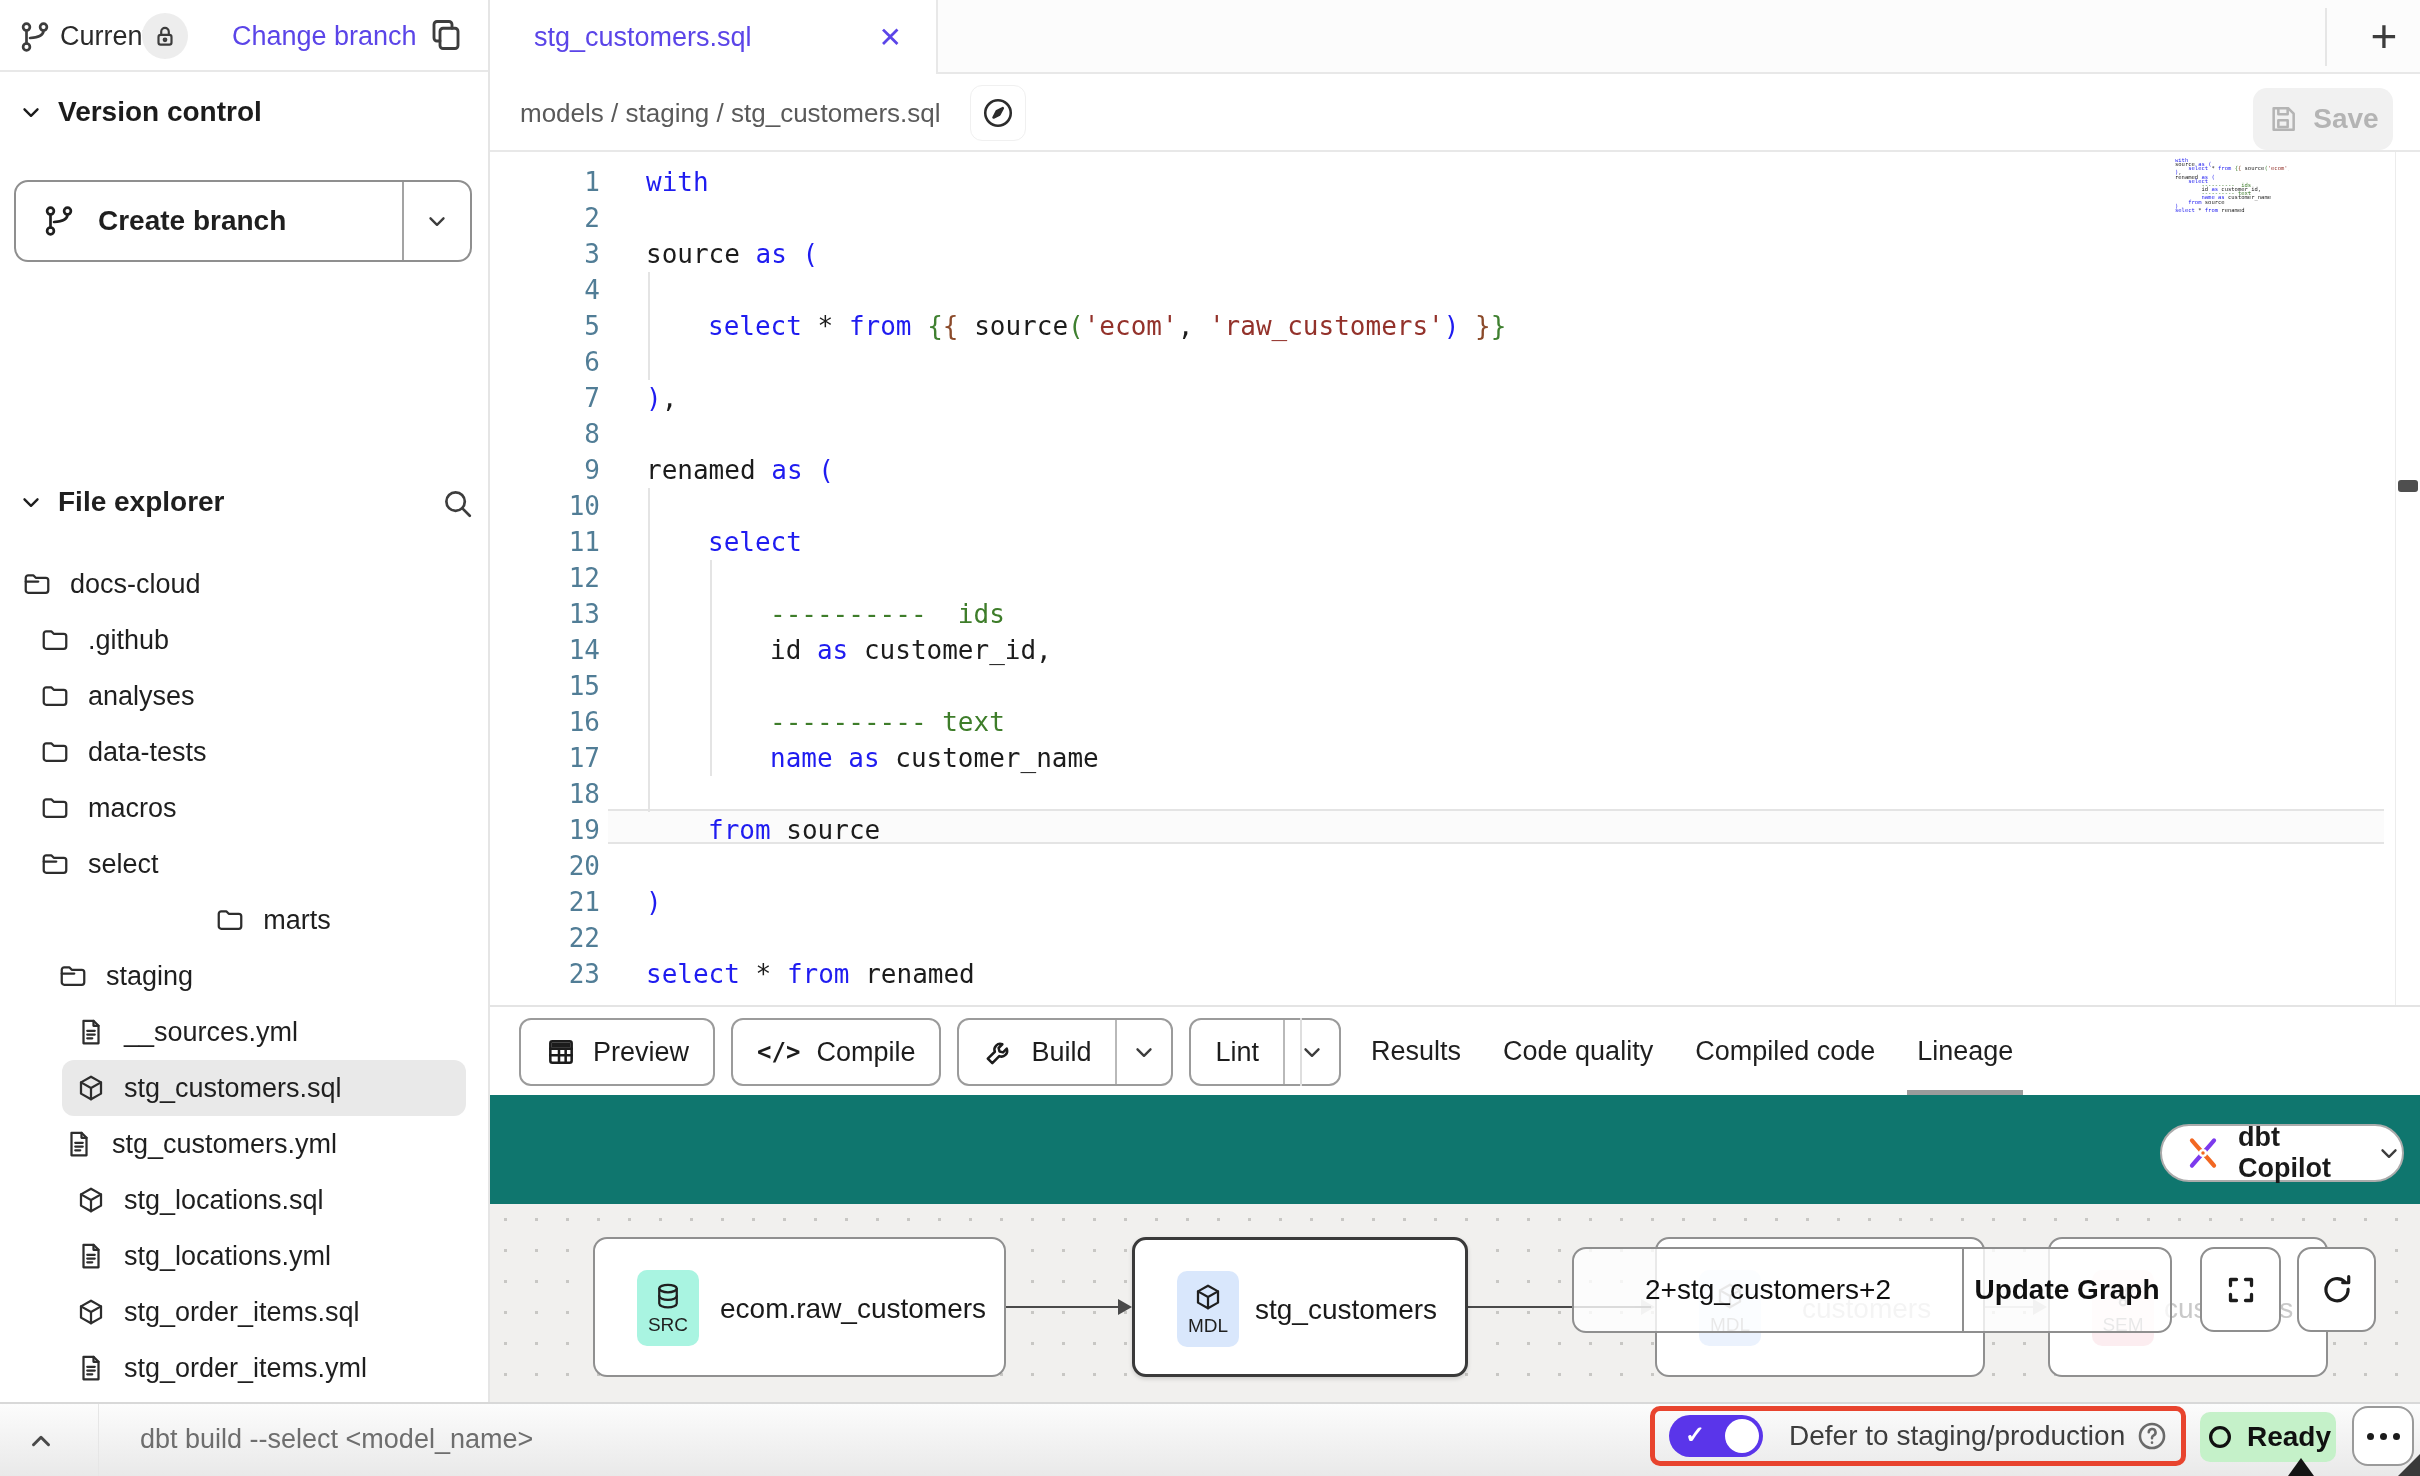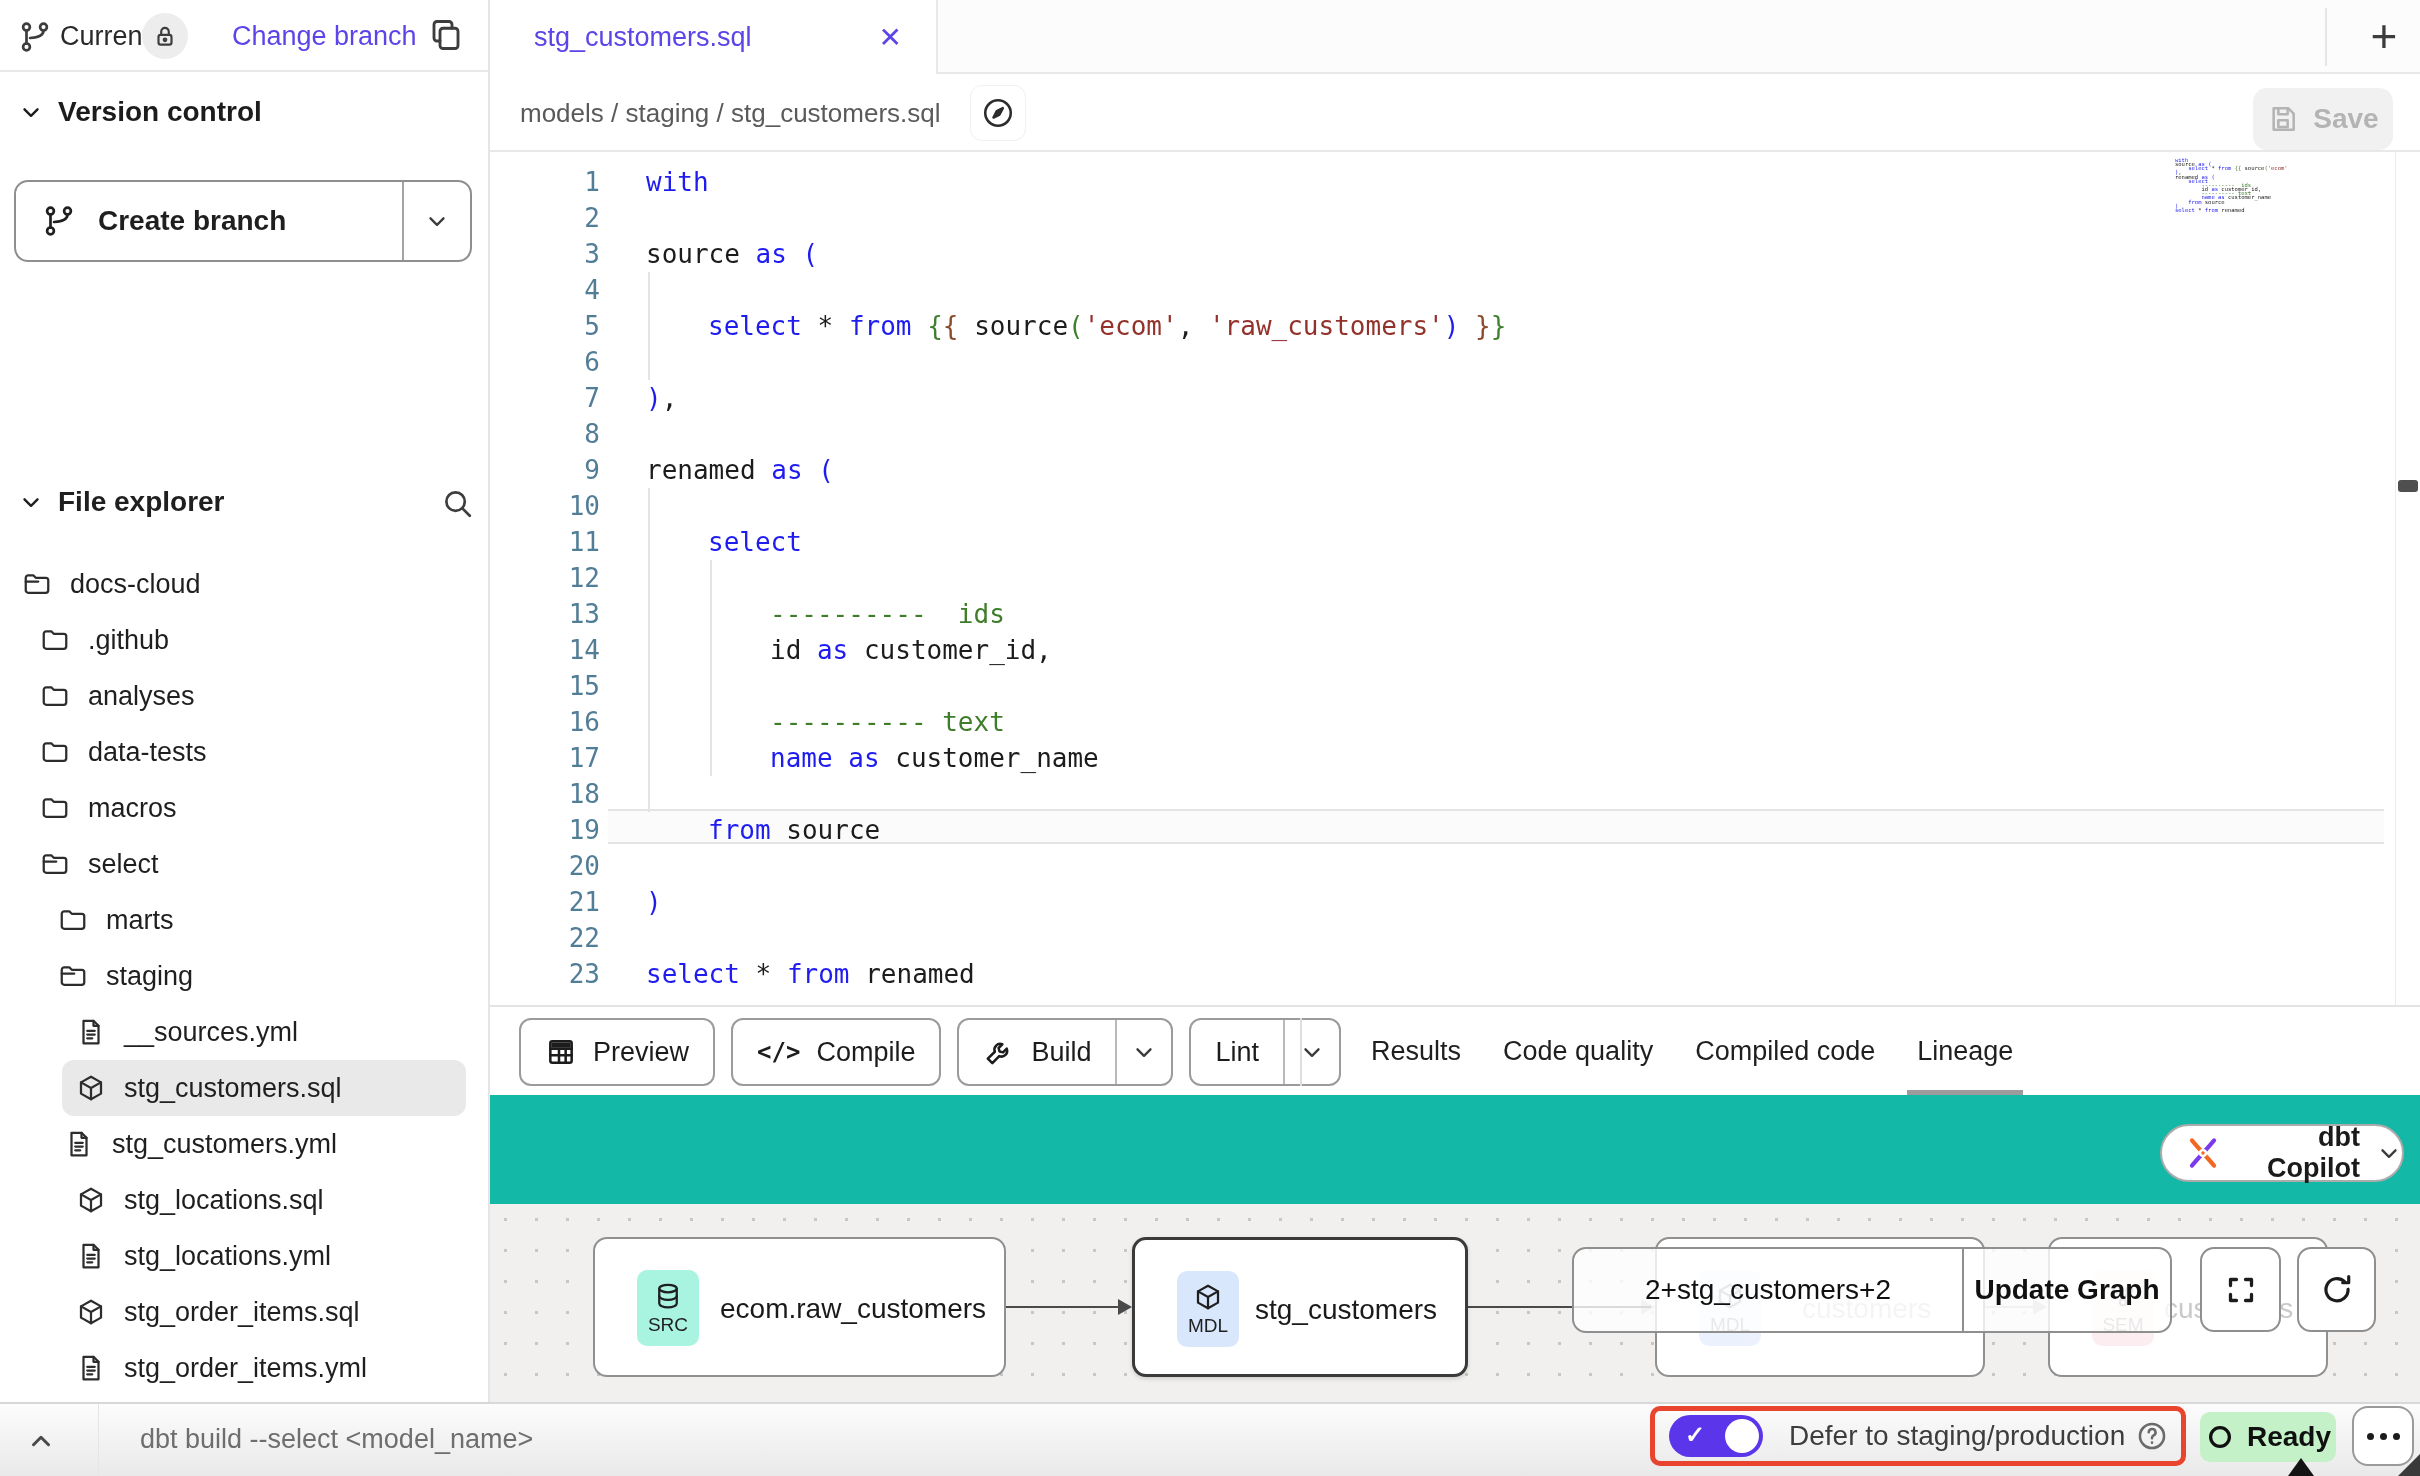--- a/index.html
+++ b/index.html
@@ -65,21 +65,21 @@
   .tb-btn { height:68px; border:2px solid #9b9b9b; border-radius:12px; background:#fff; display:flex; align-items:stretch; font-size:27px; font-weight:500; color:#1c1c1c; cursor:pointer; }
   .tb-main { display:flex; align-items:center; gap:16px; padding:0 24px; }
   .tb-chev { width:56px; display:flex; align-items:center; justify-content:center; border-left:2px solid #b9b9b9; color:#3d3d3d; }
   .code-glyph { font-family:"DejaVu Sans Mono", monospace; font-size:24px; font-weight:700; }
   #toolbar-divider { left:810px; top:11px; width:2px; height:68px; background:#dedede; }
   #result-tabs { left:881px; top:0; height:88px; display:flex; align-items:center; gap:42px; }
   .rtab { position:relative; font-size:27px; color:#1f1f1f; height:88px; display:flex; align-items:center; cursor:pointer; }
   .rtab.active::after { content:""; position:absolute; left:-10px; right:-10px; bottom:0; height:5px; background:#9b9b9b; }
 
   
-  #lineage-panel { left:490px; top:1095px; width:1930px; height:307px; background:#14b8a6;text-align:right; }
+  #lineage-panel { left:490px; top:1095px; width:1930px; height:307px; background:#0f766e; }
   #copilot-btn { left:1670px; top:29px; width:244px; height:58px; border:2px solid #ababab; border-radius:29px; background:#fff; display:flex; align-items:center; gap:16px; padding-left:22px; cursor:pointer; }
   #copilot-label { font-size:27px; font-weight:600; color:#1a1a1a; }
   #copilot-chev { color:#3d3d3d; }
   #canvas { left:0; top:109px; width:1930px; height:198px; background-color:#f1f0ee; background-image:radial-gradient(#c8c7c4 1.6px, transparent 1.7px); background-size:31px 31px; overflow:hidden; }
   .edge { position:absolute; height:2px; background:#4a4a4a; top:102px; }
   .edge.faint { opacity:.3; }
   .arrowhead { position:absolute; top:95px; width:0; height:0; border-left:14px solid #4a4a4a; border-top:8px solid transparent; border-bottom:8px solid transparent; }
   .arrowhead.faint { opacity:.3; }
   .lnode { position:absolute; top:33px; height:140px; background:#fff; border:2px solid #909090; border-radius:14px; cursor:pointer; }
   .lnode.selected { border:3px solid #3a3a3a; box-shadow:0 2px 4px rgba(0,0,0,.15); }
@@ -234,21 +234,21 @@
         </div>
         <div class="tree-row" style="padding-left: 40px;">
           <span class="tree-icon">
             <svg width="30" height="30" viewBox="0 0 24 24" fill="none" stroke="currentColor" stroke-width="1.8" stroke-linecap="round" stroke-linejoin="round">
               <path d="M3 7a2 2 0 0 1 2-2h4l2 2h8a2 2 0 0 1 2 2v8a2 2 0 0 1-2 2H5a2 2 0 0 1-2-2z"></path>
               <path d="M3 10h10"></path>
             </svg>
           </span>
           <span>select</span>
         </div>
-        <div class="tree-row" style="padding-left: 58px;">
+        <div class="tree-row" style="padding-left: 58px; justify-content: center;">
           <span class="tree-icon">
             <svg width="30" height="30" viewBox="0 0 24 24" fill="none" stroke="currentColor" stroke-width="1.8" stroke-linecap="round" stroke-linejoin="round">
               <path d="M3 7a2 2 0 0 1 2-2h4l2 2h8a2 2 0 0 1 2 2v8a2 2 0 0 1-2 2H5a2 2 0 0 1-2-2z"></path>
             </svg>
           </span>
           <span>marts</span>
         </div>
         <div class="tree-row" style="padding-left: 58px;">
           <span class="tree-icon">
             <svg width="30" height="30" viewBox="0 0 24 24" fill="none" stroke="currentColor" stroke-width="1.8" stroke-linecap="round" stroke-linejoin="round">

